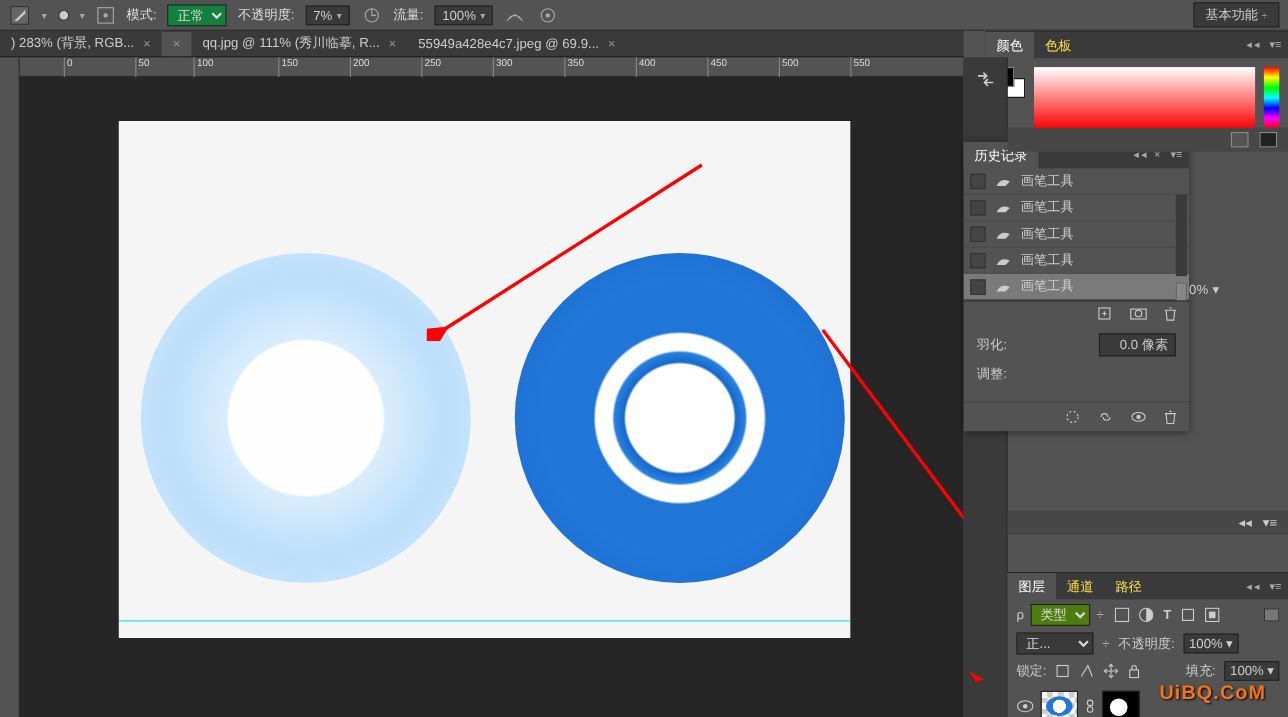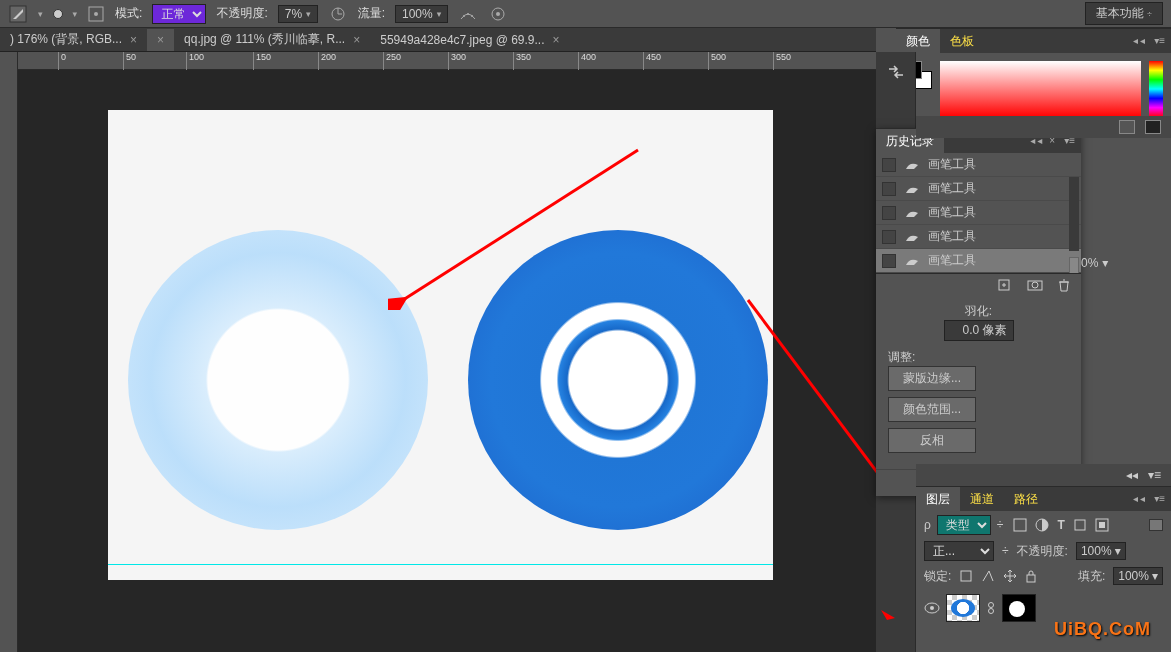--- a/index.html
+++ b/index.html
@@ -2,21 +2,21 @@
 <html><head>
 <meta charset="utf-8">
 <style>
 * { margin: 0; padding: 0; box-sizing: border-box; font-family: "Microsoft YaHei", sans-serif; font-size: 12px; color: #ccc; }
 body { background: #323232; width: 1171px; height: 652px; overflow: hidden; position: relative; }
 
 
 .toolbar { height: 28px; background: #535353; display: flex; align-items: center; padding: 0 8px; gap: 10px; border-bottom: 1px solid #2a2a2a; }
 .toolbar .icon-btn { width: 20px; height: 20px; display:flex; align-items:center; justify-content:center; }
 .toolbar label { color: #ddd; }
-.toolbar select { background: #6d28d9; color: #ddd; border: 1px solid #222; height: 20px; padding: 0 4px; }
+.toolbar select { background: #15803d; color: #ddd; border: 1px solid #222; height: 20px; padding: 0 4px; }
 .toolbar .field { background: #3a3a3a; border: 1px solid #222; padding: 1px 6px; display:inline-flex; align-items:center; gap:4px; }
 .toolbar .chev { font-size: 9px; color:#aaa; }
 .toolbar .right { margin-left: auto; display:flex; align-items:center; gap:8px;}
 .toolbar .pill { background:#3a3a3a; border:1px solid #222; padding:2px 10px; }
 
 
 .tabbar { height: 24px; background: #3a3a3a; display: flex; align-items: center; padding: 0 0; border-bottom: 1px solid #222; }
 .tab { padding: 4px 10px; color: #bbb; display:flex; align-items:center; gap:8px; }
 .tab.active { background: #535353; color: #fff; }
 .tab .close { color:#999; }
@@ -62,32 +62,32 @@
 .history-body { max-height:140px; overflow:hidden; }
 .hist-row { display:flex; align-items:center; gap:8px; padding:3px 6px; border-bottom:1px solid #4a4a4a; }
 .hist-row.selected { background:#7a7a7a; }
 .hist-chk { width:14px; height:14px; border:1px solid #333; background:#444; }
 .hist-foot { height:22px; border-top:1px solid #2a2a2a; display:flex; justify-content:flex-end; gap:14px; padding:4px 10px; }
 .hist-scroll { position:absolute; right:2px; top:24px; bottom:22px; width:10px; background:#3a3a3a; }
 .hist-scroll .thumb { position:absolute; right:0; width:10px; background:#888; border:1px solid #666; }
 
 
 .mask-sec { padding:8px 12px; }
-.mask-row { display:flex; align-items:center; justify-content:space-between; margin-bottom:8px;flex-direction:column; }
+.mask-row { display:flex; align-items:center; justify-content:space-between; margin-bottom:8px; }
 .mask-row .val { background:#3a3a3a; border:1px solid #222; padding:1px 6px; min-width:70px; text-align:right; }
 .mask-btn { background:#6a6a6a; border:1px solid #333; padding:3px 14px; text-align:center; }
 .mask-foot { display:flex; justify-content:flex-end; gap:14px; padding:6px 10px; border-top:1px solid #444; }
 
 
 .mini-bar { height:22px; background:#474747; display:flex; align-items:center; justify-content:flex-end; gap:10px; padding:0 10px; }
 
 
 .layers-body { padding:4px 8px; }
 .lay-row1 { display:flex; align-items:center; gap:6px; margin-bottom:6px; }
-.lay-row1 select { background:#0f766e; border:1px solid #222; color:#ddd; padding:1px 4px; }
+.lay-row1 select { background:#4d7c0f; border:1px solid #222; color:#ddd; padding:1px 4px; }
 .lay-icons { display:flex; gap:8px; margin-left:4px; }
 .lay-row2 { display:flex; align-items:center; gap:8px; margin-bottom:6px; }
 .lay-row2 select { background:#3a3a3a; border:1px solid #222; color:#ddd; padding:1px 4px; width:70px; }
 .lay-row2 .lbl { color:#ccc; }
 .lay-row2 .pct { background:#3a3a3a; border:1px solid #222; padding:1px 4px; display:inline-flex; align-items:center; gap:3px; }
 .layer-item { display:flex; align-items:center; gap:6px; padding:3px 0; }
 .eye { width:16px; height:16px; display:flex; align-items:center; justify-content:center; }
 .thumb-check { width:34px; height:28px; background: repeating-conic-gradient(#ccc 0 25%, #fff 0 50%) 0 0/10px 10px; border:1px solid #222; position:relative; }
 .thumb-mask { width:34px; height:28px; background:#000; border:1px solid #222; position:relative; }
 
@@ -138,42 +138,42 @@
       <circle cx="10" cy="8" r="6" fill="none" stroke="#aaa"></circle>
       <circle cx="10" cy="8" r="2" fill="#aaa"></circle>
     </svg>
   <div class="right">
     <span class="pill"><span>基本功能</span> <span class="chev">÷</span></span>
   </div>
 </div>
 
 <div class="tabbar">
   <div class="tab">
-      <span>) 176% (背景, RGB...</span>
+      <span>) 283% (背景, RGB...</span>
       <span class="close">×</span>
     </div>
   <div class="tab active">
       <span class="close">×</span>
     </div>
   <div class="tab">
       <span>qq.jpg @ 111% (秀川临摹, R...</span>
       <span class="close">×</span>
     </div>
   <div class="tab">
       <span>55949a428e4c7.jpeg @ 69.9...</span>
       <span class="close">×</span>
     </div>
 </div>
 
 <div class="main">
   <div class="ruler-v"></div>
   <div class="ruler-h">
     <span class="tick" style="left:40px">0</span>
     <span class="tick" style="left:105px">50</span>
-    <span class="tick" style="left:168px">100</span>
+    <span class="tick" style="left:158px">100</span>
     <span class="tick" style="left:235px">150</span>
     <span class="tick" style="left:300px">200</span>
     <span class="tick" style="left:365px">250</span>
     <span class="tick" style="left:430px">300</span>
     <span class="tick" style="left:495px">350</span>
     <span class="tick" style="left:560px">400</span>
     <span class="tick" style="left:625px">450</span>
     <span class="tick" style="left:690px">500</span>
     <span class="tick" style="left:755px">550</span>
   </div>
@@ -285,25 +285,20 @@
         </svg>
     </div>
 
     <div class="mask-sec">
       <div class="mask-row">
         <span>羽化:</span>
         <span class="val">0.0 像素</span>
       </div>
       <div class="mask-row" style="align-items:flex-start;">
         <span>调整:</span>
-        <div style="display:flex;flex-direction:column;gap:6px;">
-          <div class="mask-btn">蒙版边缘...</div>
-          <div class="mask-btn">颜色范围...</div>
-          <div class="mask-btn">反相</div>
-        </div>
       </div>
     </div>
     <div class="mask-foot">
       <svg width="16" height="14">
           <circle cx="8" cy="7" r="5" fill="none" stroke="#ccc" stroke-dasharray="2 2"></circle>
         </svg>
       <svg width="16" height="14">
           <path d="M4 7 a3 3 0 0 1 6 0 M6 7 a3 3 0 0 0 6 0" fill="none" stroke="#ccc"></path>
         </svg>
       <svg width="16" height="14">
@@ -326,21 +321,21 @@
   <div style="position:absolute;top:228px;left:205px;right:0;display:flex;align-items:center;gap:4px;">
     <span>0%</span>
       <span class="chev">▾</span>
   </div>
 
   <div style="position:absolute;bottom:166px;left:40px;right:0;" class="mini-bar">
     <span class="collapse" style="position:static;">◂◂</span>
     <span class="menu" style="position:static;">▾≡</span>
   </div>
 
-  <div class="panel" style="position:absolute;bottom:0;left:40px;right:0;height:166px;">
+  <div class="panel" style="position:absolute;bottom:0;left:40px;right:0;height:132px;">
     <div class="panel-tabs">
       <div class="ptab active">图层</div>
       <div class="ptab">通道</div>
       <div class="ptab">路径</div>
       <span class="collapse">◂◂</span>
       <span class="menu">▾≡</span>
     </div>
     <div class="layers-body">
       <div class="lay-row1">
         <span>ρ</span>

